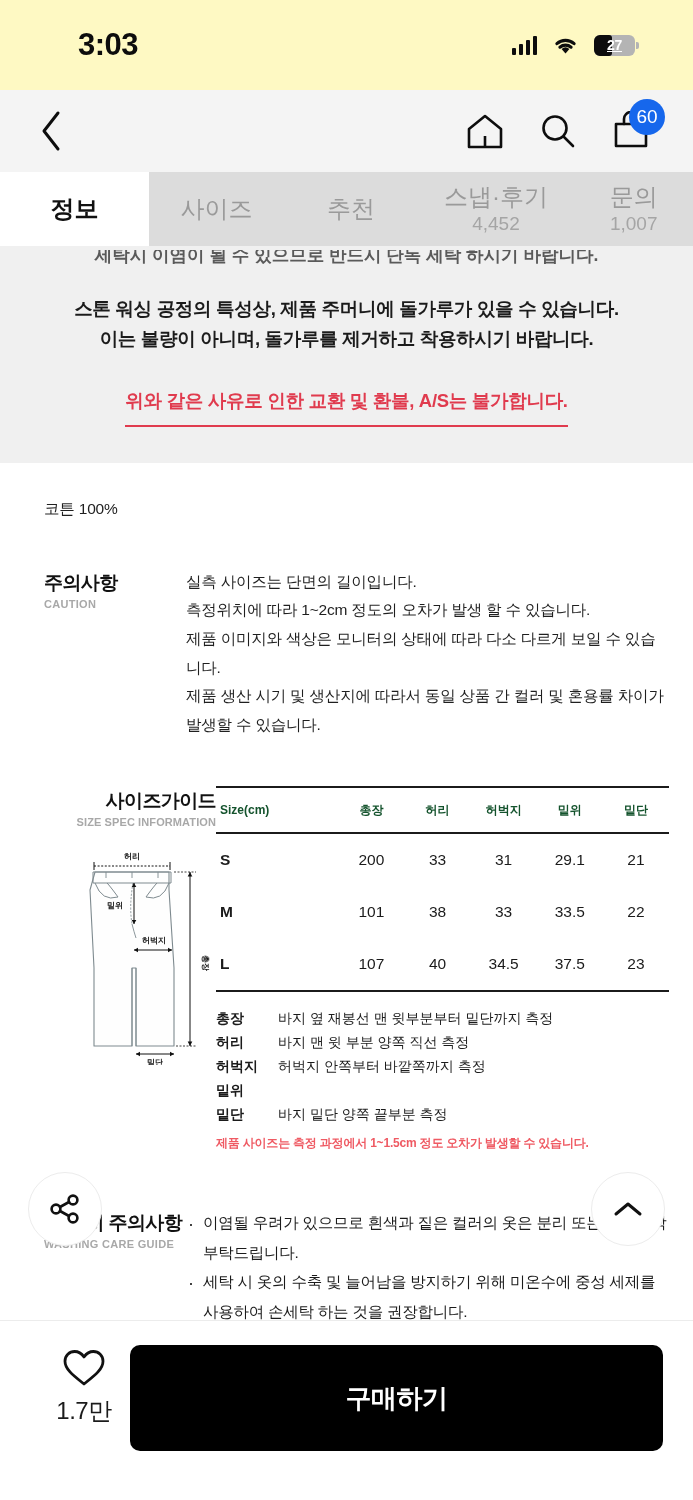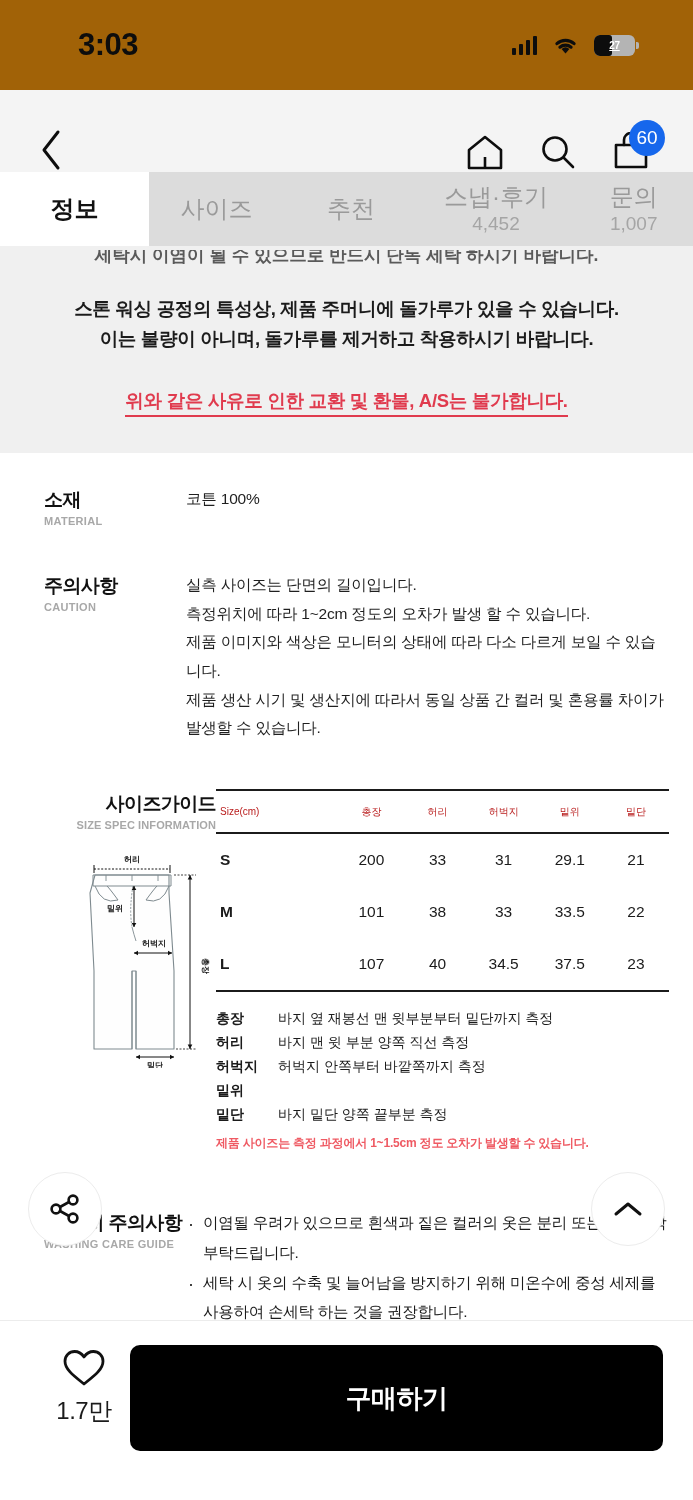--- a/index.html
+++ b/index.html
@@ -6,42 +6,42 @@
   html, body {
     width: 693px; height: 1500px;
     font-family: "Liberation Sans", "DejaVu Sans", sans-serif;
     background: #ffffff;
     overflow: hidden;
   }
   .phone { position: relative; width: 693px; height: 1500px; background:#fff; }
 
   
   .statusbar {
-    height: 90px; background:#a16207;
+    height: 90px; background:#fef9c3;
     display:flex; align-items:center; justify-content:space-between;
     padding: 0 58px 0 78px;
   }
   .clock { font-size: 31px; font-weight: 700; color:#0d0d0d; letter-spacing: -0.5px; }
   .status-right { display:flex; align-items:center; gap:15px; }
   .sig { display:flex; align-items:flex-end; gap:2.5px; height:20px; }
   .sig i { display:block; width:4.5px; background:#0d0d0d; border-radius:1px; }
   .sig i:nth-child(1){height:7px}.sig i:nth-child(2){height:11px}
   .sig i:nth-child(3){height:15px}.sig i:nth-child(4){height:19px}
   .batt { position:relative; width:41px; height:21px; border-radius:6px; background:#b4b4b4; }
   .batt .fill { position:absolute; left:0; top:0; bottom:0; width:45%; background:#0d0d0d;
                 border-radius:6px 3px 3px 6px; }
   .batt .pct { position:absolute; inset:0; display:flex; align-items:center; justify-content:center;
-               font-size:10px; font-weight:700; color:#fff; letter-spacing:-0.3px;text-decoration:underline; }
+               font-size:14px; font-weight:700; color:#fff; letter-spacing:-0.3px;text-decoration:underline; }
   .batt::after { content:""; position:absolute; right:-4px; top:7px; width:3px; height:7px;
                  background:#b4b4b4; border-radius:0 2px 2px 0; }
 
   
   .navbar {
     height: 82px; background:#f4f4f4;
-    display:flex; align-items:flex-end; justify-content:space-between;
+    display:flex; align-items:center; justify-content:space-between;
     padding: 0 42px 0 38px;
   }
   .nav-right { display:flex; align-items:center; gap:34px; }
   .ic { display:block; }
   .bag-wrap { position:relative; }
   .badge {
     position:absolute; top:-12px; right:-14px;
     min-width:36px; height:36px; padding:0 7px;
     background:#1667ec; color:#fff; border-radius:18px;
     font-size:19px; font-weight:500; line-height:36px; text-align:center;
@@ -65,21 +65,21 @@
   }
   .notice .clipped {
     font-size:17.5px; font-weight:700; color:#5a5a5a;
     height:14px; line-height:10px; overflow:hidden; margin-bottom:30px;
     filter: blur(0.3px);
   }
   .notice .big { font-size:18.5px; font-weight:700; line-height:1.62; letter-spacing:-0.3px; }
   .notice .red {
     margin-top:34px; display:inline-block;
     font-size:18.5px; font-weight:700; color:#e03b4e;
-    border-bottom:2px solid #e03b4e; padding-bottom:2px; letter-spacing:-0.3px;
+    border-bottom:2px solid #e03b4e; padding-bottom:12px; letter-spacing:-0.3px;
   }
 
   
   .content { padding: 0 0 0 0; }
   .sec { display:flex; padding: 0 24px 0 44px; }
   .sec-label { width: 142px; flex:0 0 142px; padding-top:2px; }
   .sec-label .kr { font-size:19px; font-weight:700; color:#111; letter-spacing:-0.6px; white-space:nowrap; }
   .sec-label .en { font-size:11px; font-weight:600; color:#a8a8a8; letter-spacing:0.3px; margin-top:2px; white-space:nowrap; }
   .sec-body { flex:1; font-size:15.5px; color:#1f1f1f; }
   .sec-body p { line-height:1.85; letter-spacing:-0.2px; }
@@ -90,21 +90,21 @@
   .sec-washing  { padding-top: 54px; }
   .sec-refund   { padding-top: 48px; }
 
   
   .sg-left { width:172px; flex:0 0 172px;text-align:right; }
   .sg-left .en { letter-spacing:0.1px; }
   .pants { margin-top: 22px; margin-left: 4px; }
 
   table.spec { width:100%; border-collapse:collapse; }
   table.spec thead th {
-    font-size:10px; font-weight:400; color:#b91c1c; padding:14px 0 13px;
+    font-size:12px; font-weight:700; color:#14532d; padding:14px 0 13px;
     border-top:2.5px solid #1b1b1b; border-bottom:2.5px solid #1b1b1b;
     text-align:center;
   }
   table.spec thead th:first-child { text-align:left; padding-left:4px; }
   table.spec tbody td {
     font-size:15.5px; color:#1b1b1b; padding:17px 0; text-align:center; font-weight:500;
   }
   table.spec tbody td:first-child { text-align:left; padding-left:4px; font-weight:700; }
   table.spec tbody tr:last-child td { border-bottom:2.5px solid #1b1b1b; }
   .col-size{width:27%} .col-d{width:14.6%}
@@ -218,24 +218,20 @@
   <div class="notice">
     <div class="clipped">세탁시 이염이 될 수 있으므로 반드시 단독 세탁 하시기 바랍니다.</div>
     <div class="big">스톤 워싱 공정의 특성상, 제품 주머니에 돌가루가 있을 수 있습니다.</div>
     <div class="big">이는 불량이 아니며, 돌가루를 제거하고 착용하시기 바랍니다.</div>
     <div class="red">위와 같은 사유로 인한 교환 및 환불, A/S는 불가합니다.</div>
   </div>
 
   <div class="content">
 
     <div class="sec sec-material">
-      <div class="sec-label">
-        <div class="kr">소재</div>
-        <div class="en">MATERIAL</div>
-      </div>
       <div class="sec-body">
         <p>코튼 100%</p>
       </div>
     </div>
 
     <div class="sec sec-caution">
       <div class="sec-label">
         <div class="kr">주의사항</div>
         <div class="en">CAUTION</div>
       </div>

